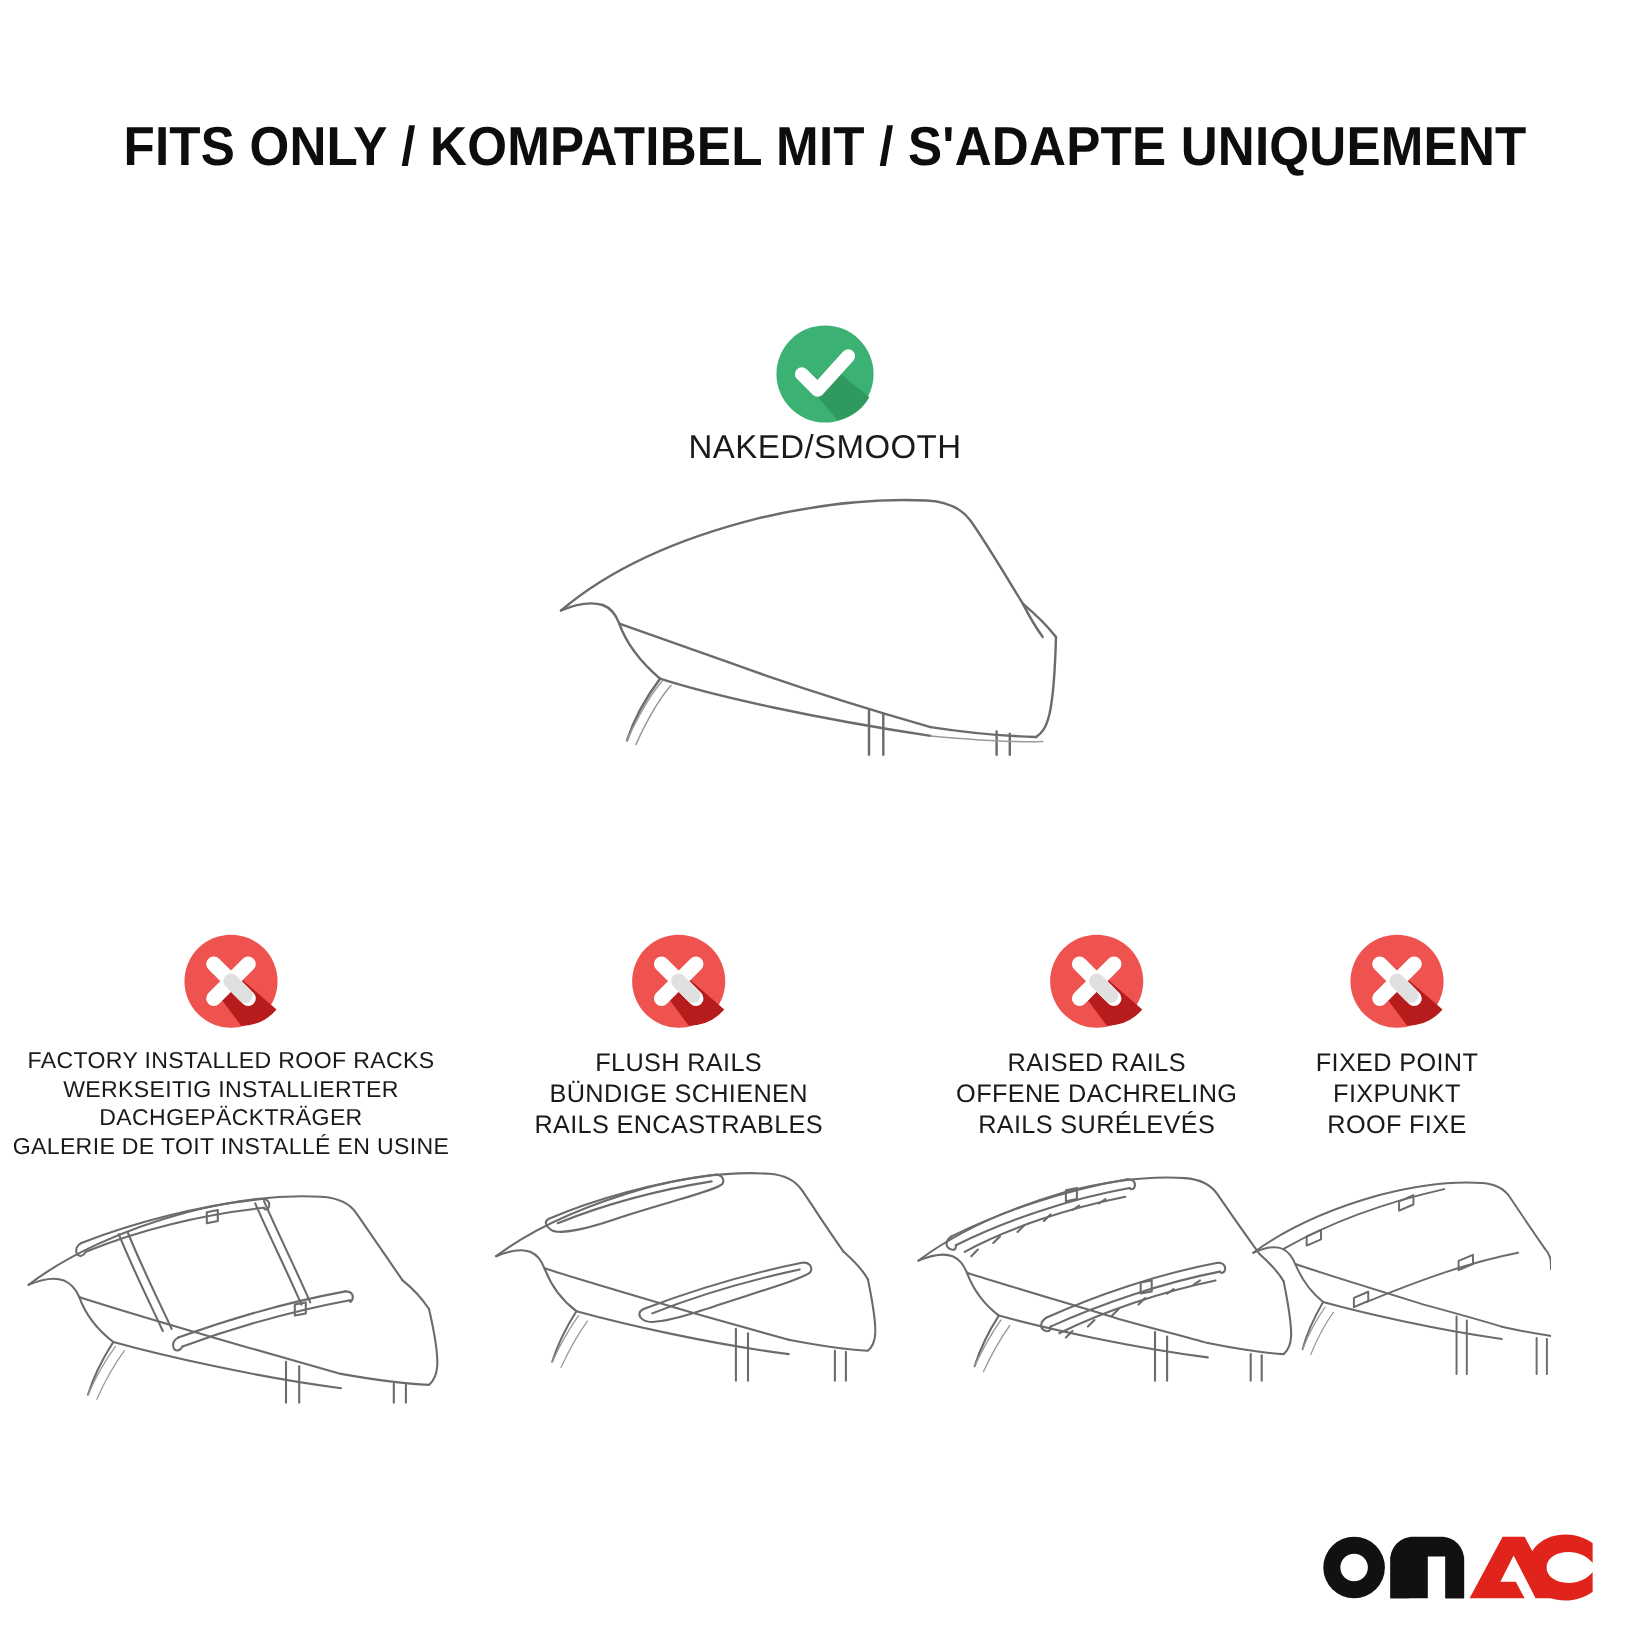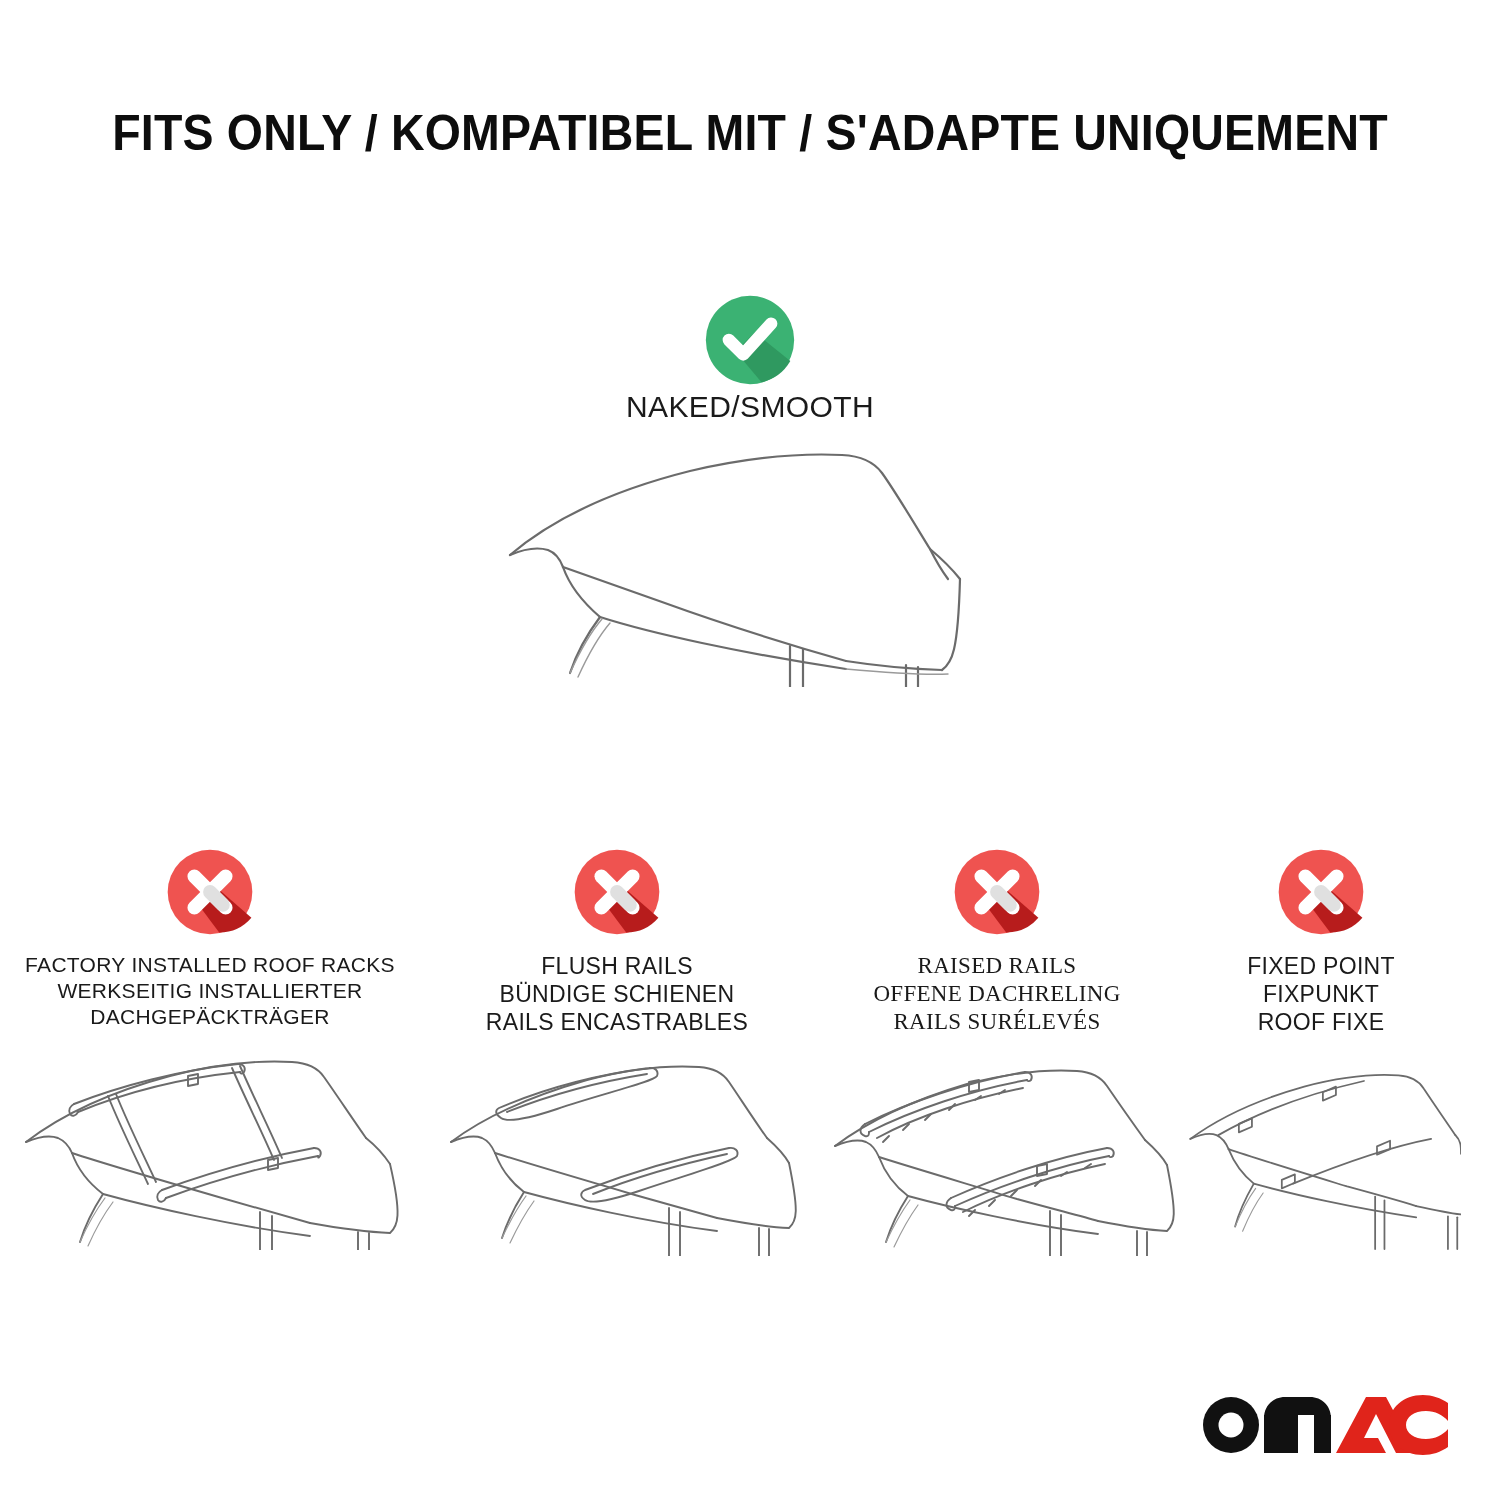--- a/index.html
+++ b/index.html
@@ -78,22 +78,22 @@
   }
   .col {
     position: absolute;
     top: 0;
     display: flex;
     flex-direction: column;
     align-items: center;
   }
   .col-0 { left: 10px;   width: 400px; justify-content: center; }
   .col-1 { left: 437px;  width: 360px; }
-  .col-2 { left: 817px;  width: 360px; font-family: Liberation Serif, serif; }
-  .col-3 { left: 1181px; width: 280px; }
+  .col-2 { left: 817px;  width: 360px; }
+  .col-3 { left: 1130px; width: 280px; }
 
   .badge-sm { position: relative; width: 92px; height: 92px; }
   .badge-sm svg { display: block; width: 92px; height: 92px; }
 
   .col-label {
     margin-top: 14px;
     text-align: center;
     font-size: 23px;
     line-height: 28px;
     letter-spacing: 0.3px;
@@ -183,20 +183,21 @@
           <line x1="33" y1="33" x2="67" y2="67"></line>
           <line x1="67" y1="33" x2="33" y2="67"></line>
         </g>
         <line x1="50" y1="50" x2="64" y2="64" stroke="#e0e0e0" stroke-width="15" stroke-linecap="round"></line>
       </svg>
     </div>
     <div class="col-label">
       <span>FACTORY INSTALLED ROOF RACKS</span>
       <span>WERKSEITIG INSTALLIERTER</span>
       <span>DACHGEPÄCKTRÄGER</span>
+      <span>GALERIE DE TOIT INSTALLÉ EN USINE</span>
     </div>
     <div class="col-art">
       <svg viewBox="0 0 400 210" aria-hidden="true">
         <g fill="none" stroke="#6b6b6b" stroke-width="1.9" stroke-linejoin="round" stroke-linecap="round">
           <path d="M16 102 C50 76 100 52 160 36 C206 24 246 20 282 22 C298 23 308 28 314 37 C326 54 342 78 356 98"></path>
           <path d="M16 102 C28 97 40 95 48 98 C55 101 59 106 62 113"></path>
           <path d="M62 113 C68 130 80 144 93 154"></path>
           <path d="M93 154 C84 168 76 182 70 202"></path>
           <path d="M62 113 C92 123 150 140 212 158 C250 169 282 178 300 183"></path>
           <path d="M93 154 C140 167 224 186 300 196"></path>

